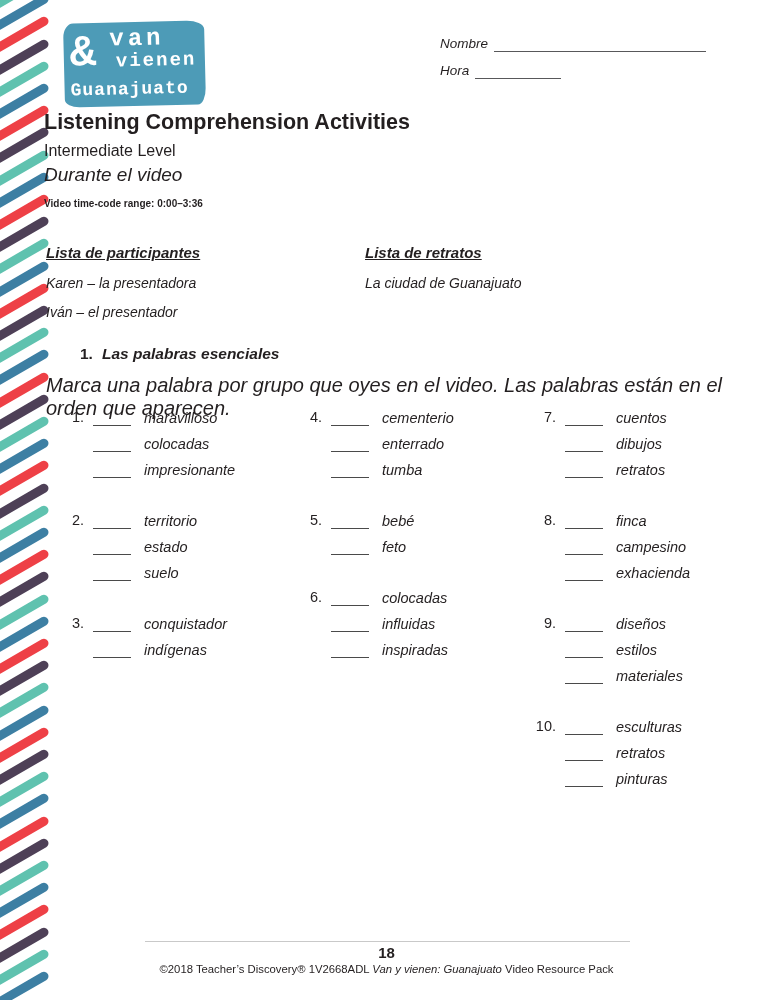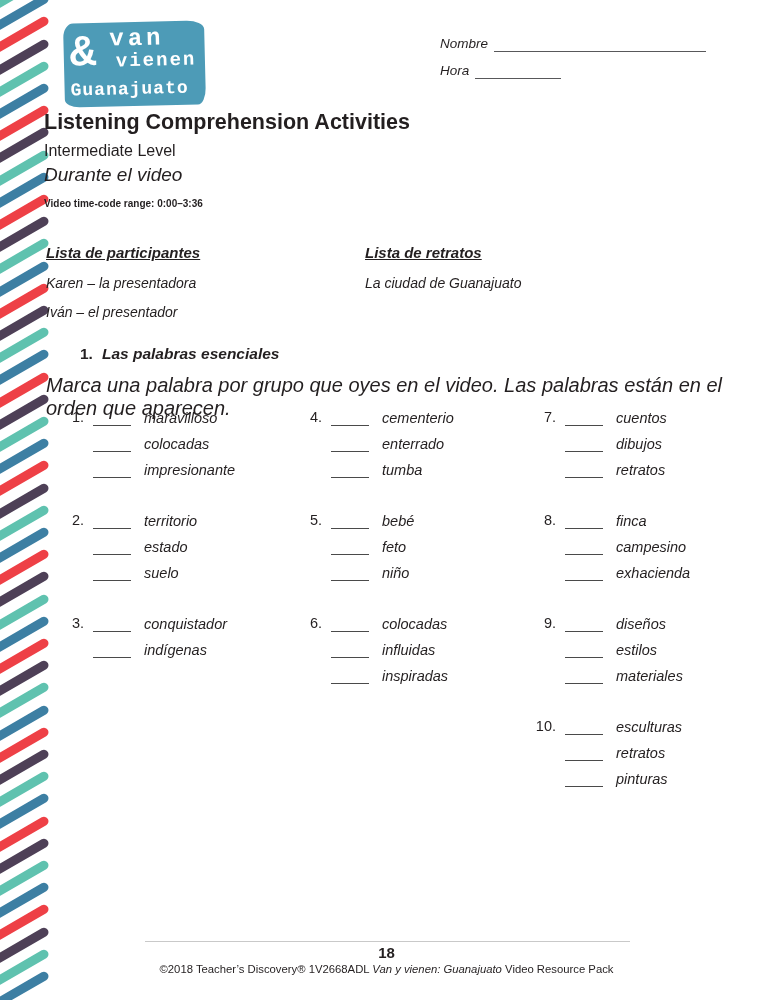--- a/index.html
+++ b/index.html
@@ -239,25 +239,20 @@
         <div class="grow">
           <span class="gnum">5.</span>
           <span class="blank"></span>
           <span class="word">bebé</span>
         </div>
         <div class="grow">
           <span class="gnum"></span>
           <span class="blank"></span>
           <span class="word">feto</span>
         </div>
-        <div class="grow">
-          <span class="gnum"></span>
-          <span class="blank"></span>
-          <span class="word">niño</span>
-        </div>
       </div>
       <div class="group">
         <div class="grow">
           <span class="gnum">6.</span>
           <span class="blank"></span>
           <span class="word">colocadas</span>
         </div>
         <div class="grow">
           <span class="gnum"></span>
           <span class="blank"></span>

